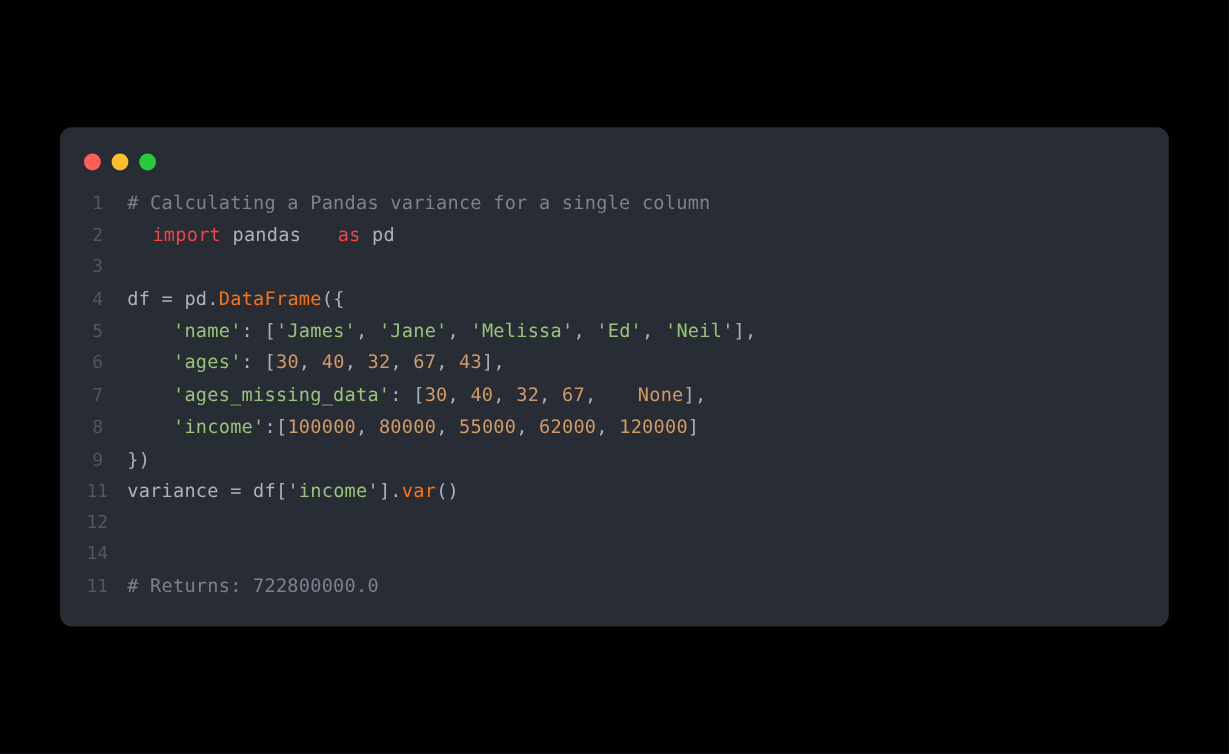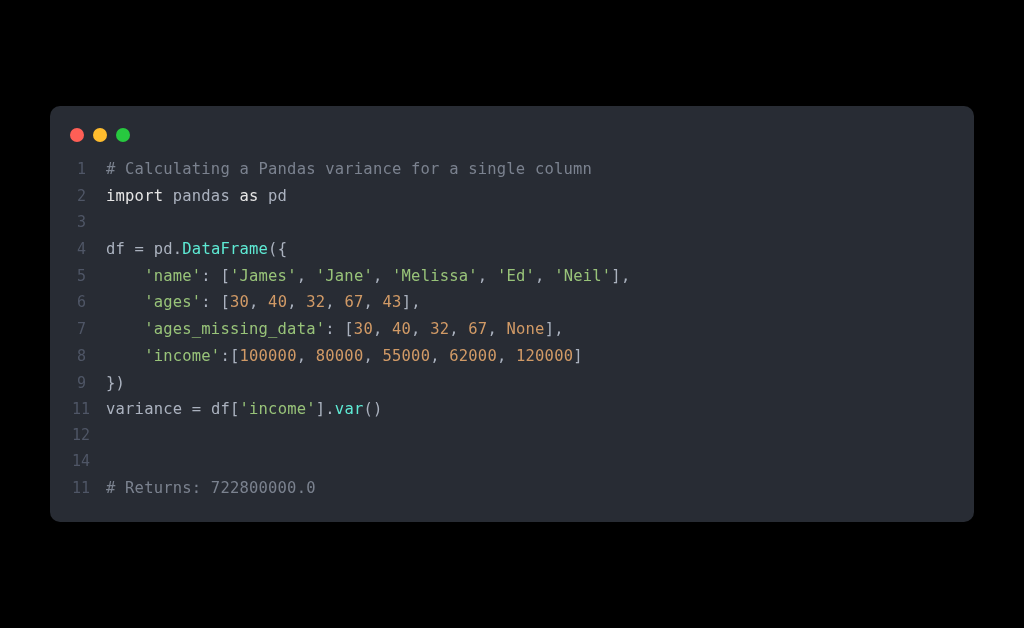--- a/index.html
+++ b/index.html
@@ -50,25 +50,25 @@
       padding-right: 20px;
       flex-shrink: 0;
       user-select: none;
       font-size: 15px;
     }
     .code {
       color: #abb2bf;
       letter-spacing: 0.2px;
     }
     .tok-comment { color: #7b828f; text-align: right; }
-    .tok-keyword { color: #e5e5e5; }
+    .tok-keyword { color: #ef4444; margin-left: 21px; }
     .tok-string  { color: #98c379; }
     .tok-number  { color: #d19a66; text-align: right; }
-    .tok-const   { color: #d19a66; }
-    .tok-func    { color: #5eead4; }
+    .tok-const   { color: #d19a66; margin-left: 25px; }
+    .tok-func    { color: #f97316; }
     .tok-ident   { color: #abb2bf; }
     .tok-punc    { color: #abb2bf; }
   </style>
 </head>
 <body>
 
 <div class="window">
   <div class="titlebar">
     <div class="dot red"></div>
     <div class="dot yellow"></div>

